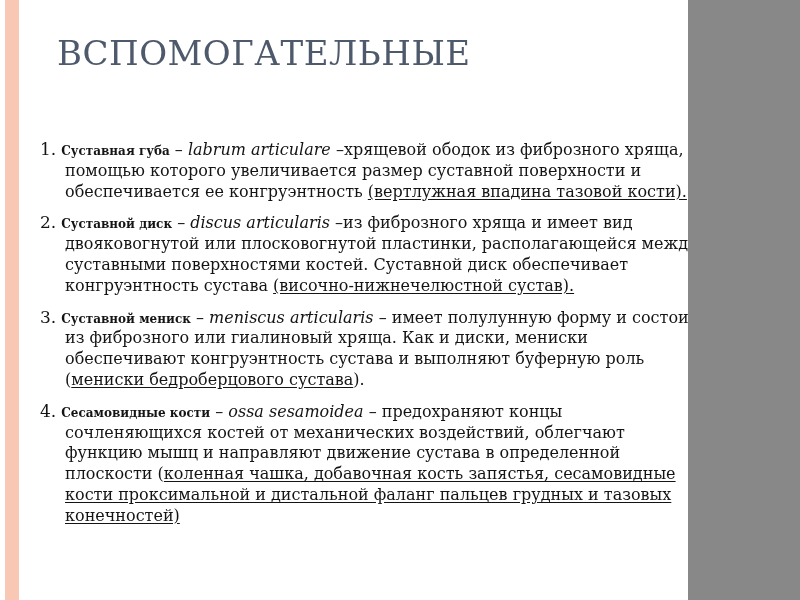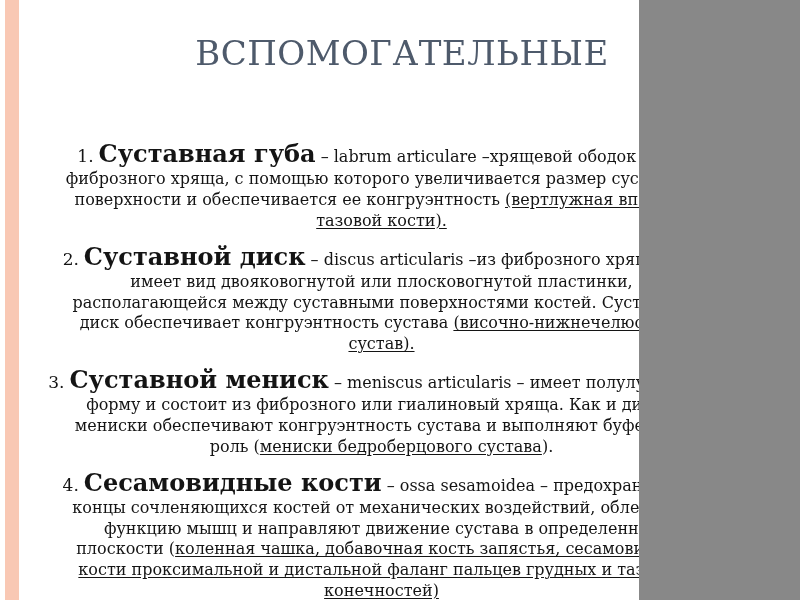--- a/index.html
+++ b/index.html
@@ -2,26 +2,25 @@
 <html><head>
 <meta charset="utf-8">
 <style>
   html, body {
     margin: 0;
     padding: 0;
     background: #888;
   }
   .slide {
     position: relative;
-    width: 639px;
+    width: 688px;
     height: 600px;
     background: #ffffff;
     overflow: hidden;
     font-family: "DejaVu Serif", "Liberation Serif", serif;
-    text-align: center;
   }
   
   .stripe { position: absolute; top: 0; height: 600px; }
   .stripe-left      { left: 5px;   width: 14px; background: #f9c8b4; }
   .stripe-r1        { left: 763px; width: 5px;  background: #f9c8b4; }
   .stripe-r2        { left: 773px; width: 4px;  background: #fbd6c4; }
   .stripe-r3        { left: 777px; width: 8px;  background: #f2a478; }
   .stripe-r4        { left: 785px; width: 15px; background: #facdb9; }
 
   .accent-circle {
@@ -59,24 +58,24 @@
     text-indent: -25px;
     font-size: 16px;
     line-height: 1.3;
   }
   .item-number {
     font-size: 17px;
     padding-right: 5px;
   }
   .item-term {
     font-weight: bold;
-    font-size: 24px;
+    font-size: 12px;
   }
   .run-normal { }
-  .run-italic { }
+  .run-italic { font-style: italic; }
   .run-underline { text-decoration: underline; text-underline-offset: 2px; }
 </style>
 </head>
 <body>
 
 <div class="slide">
 
   <div class="stripe stripe-left"></div>
   <div class="stripe stripe-r1"></div>
   <div class="stripe stripe-r2"></div>

